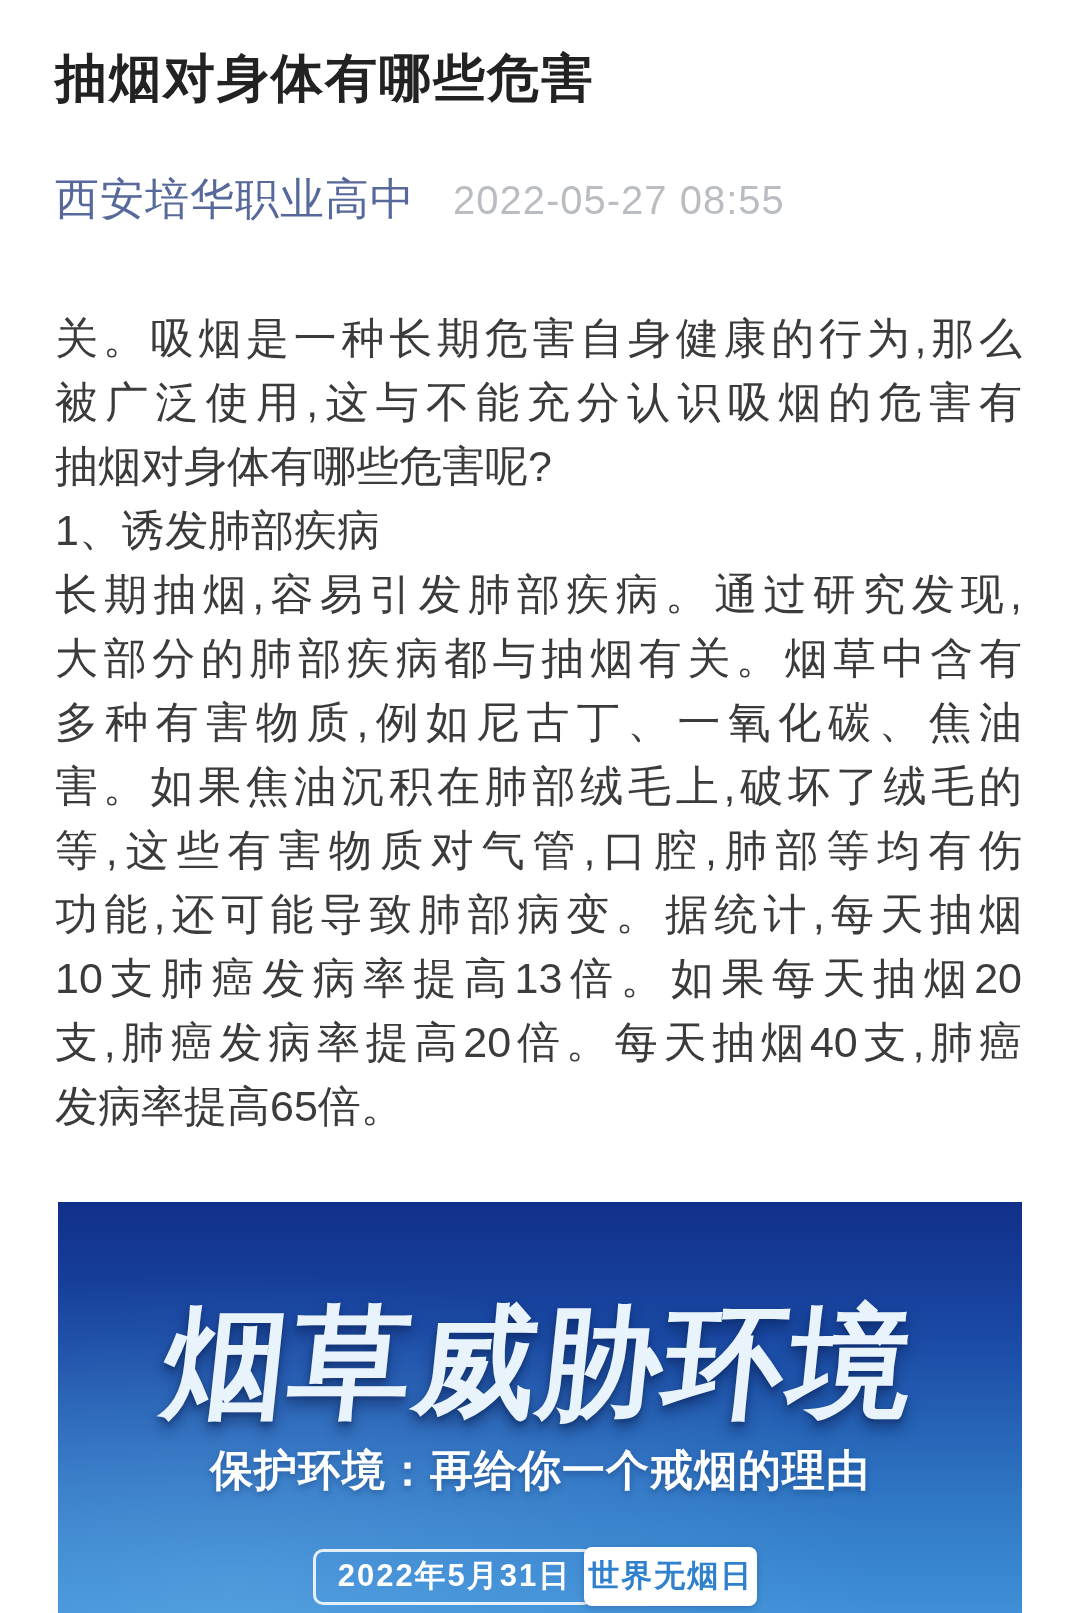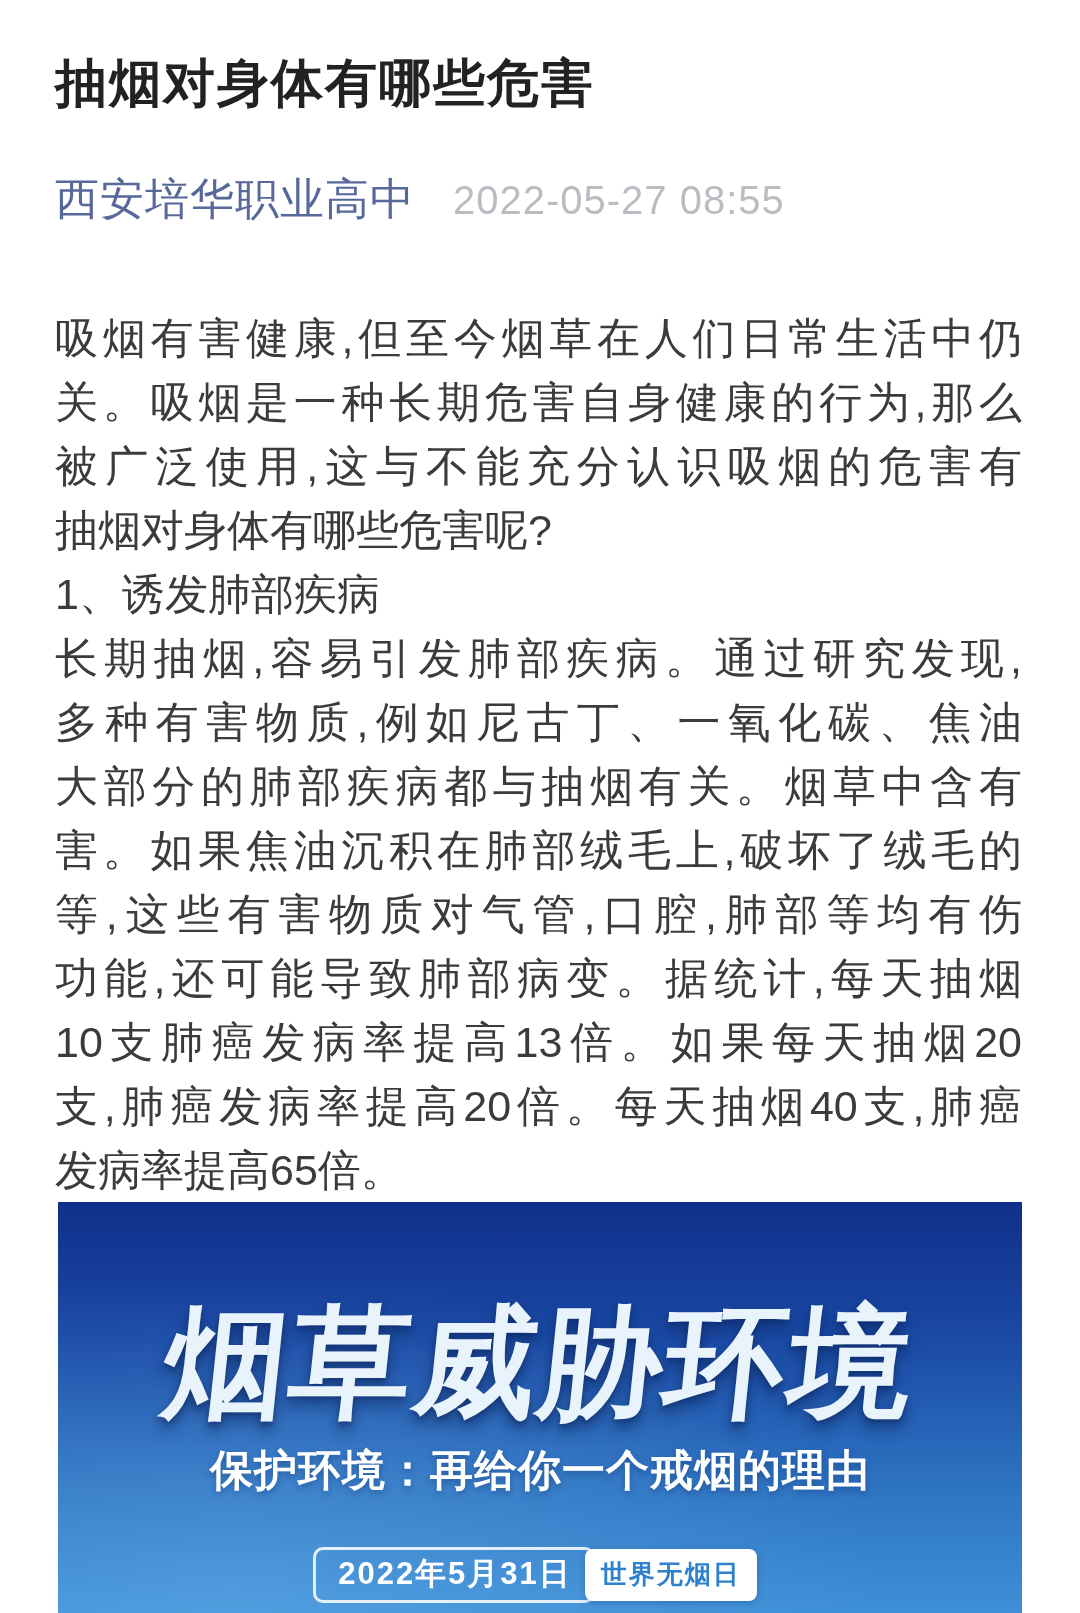--- a/index.html
+++ b/index.html
@@ -15,20 +15,21 @@
   .title {
     position: absolute;
     left: 55px;
     top: 52px;
     margin: 0;
     font-size: 52px;
     line-height: 62px;
     font-weight: 700;
     color: var(--title_text, #222222);
     letter-spacing: 2px;
+    font-family: Liberation Mono, monospace;
   }
 
   .meta {
     position: absolute;
     left: 55px;
     top: 170px;
     display: flex;
     align-items: baseline;
     gap: 38px;
   }
@@ -129,22 +130,22 @@
     font-size: 31px;
     font-weight: 700;
     letter-spacing: 2px;
     color: #ffffff;
     white-space: nowrap;
   }
   .badge-event {
     background: #ffffff;
     color: var(--event_badge_text, #2f80cd);
     border-radius: 8px;
-    padding: 8px 16px 9px;
-    font-size: 26px;
+    padding: 8px 4px 9px;
+    font-size: 31px;
     font-weight: 700;
     letter-spacing: 2px;
     margin-left: -10px;
     position: relative;
     z-index: 1;
     white-space: nowrap;
     box-shadow: 0 2px 6px rgba(10,40,90,0.25);
   }
 </style>
 </head>
@@ -154,32 +155,31 @@
 
   <h1 class="title">抽烟对身体有哪些危害</h1>
 
   <div class="meta">
     <span class="author">西安培华职业高中</span>
     <span class="date">2022-05-27 08:55</span>
   </div>
 
   <div class="body-text">
     <div class="para">
-      <div class="tline">吸烟有害健康,但至今烟草在人们日常生活中仍</div>
       <div class="tline">关。吸烟是一种长期危害自身健康的行为,那么</div>
       <div class="tline">被广泛使用,这与不能充分认识吸烟的危害有</div>
       <div class="tline">抽烟对身体有哪些危害呢?</div>
     </div>
     <div class="para">
       <div class="tline">1、诱发肺部疾病</div>
     </div>
     <div class="para">
       <div class="tline">长期抽烟,容易引发肺部疾病。通过研究发现,</div>
+      <div class="tline">大部分的肺部疾病都与抽烟有关。烟草中含有</div>
       <div class="tline">多种有害物质,例如尼古丁、一氧化碳、焦油</div>
-      <div class="tline">大部分的肺部疾病都与抽烟有关。烟草中含有</div>
       <div class="tline">害。如果焦油沉积在肺部绒毛上,破坏了绒毛的</div>
       <div class="tline">等,这些有害物质对气管,口腔,肺部等均有伤</div>
       <div class="tline">功能,还可能导致肺部病变。据统计,每天抽烟</div>
       <div class="tline">10支肺癌发病率提高13倍。如果每天抽烟20</div>
       <div class="tline">支,肺癌发病率提高20倍。每天抽烟40支,肺癌</div>
       <div class="tline">发病率提高65倍。</div>
     </div>
   </div>
 
   <div class="banner">

